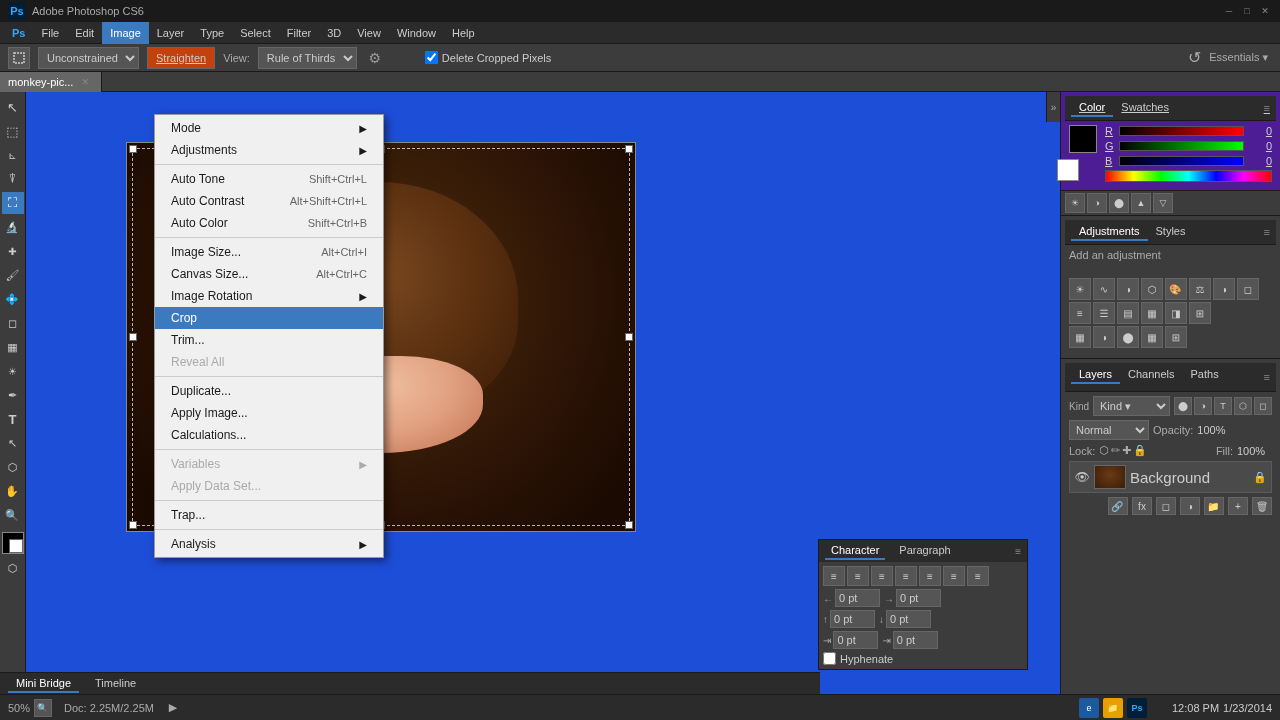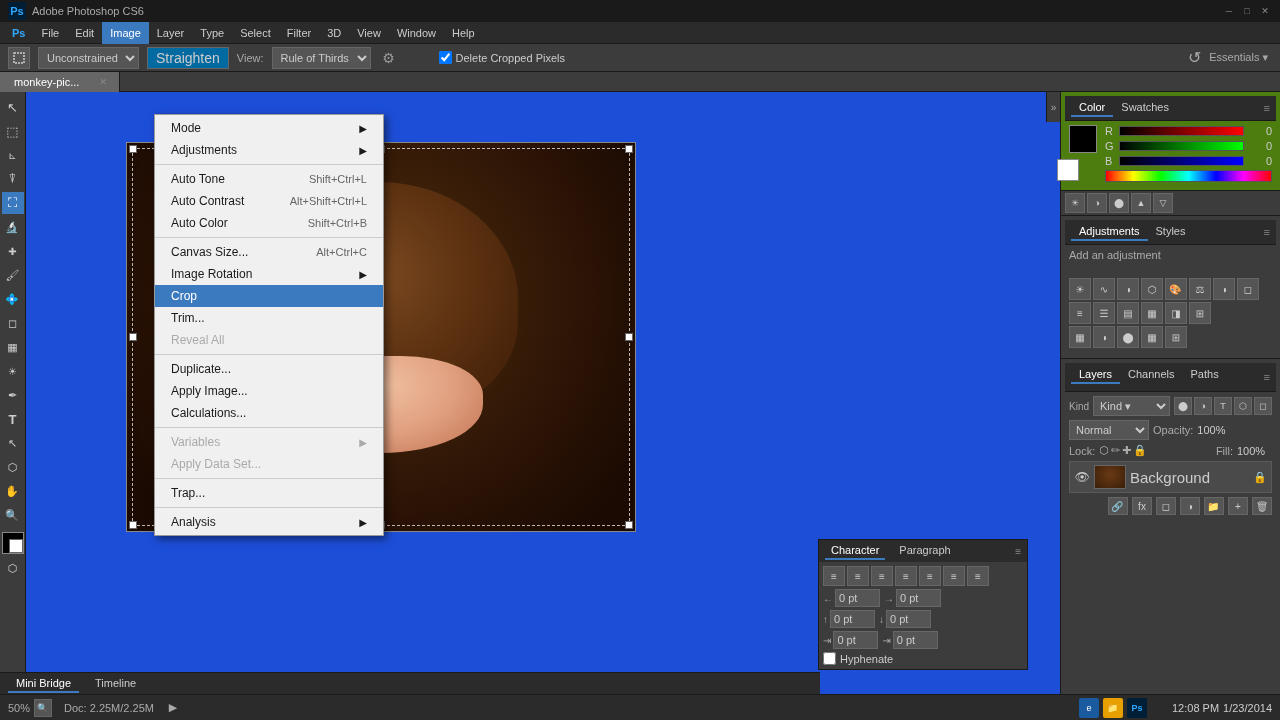--- a/index.html
+++ b/index.html
@@ -69,27 +69,28 @@
       width: 100%;
       height: 28px;
       background: #3c3c3c;
       display: flex;
       align-items: center;
       padding: 0 8px;
       gap: 8px;
       border-bottom: 1px solid #1a1a1a;
     }
     .options-btn {
-      background: #0369a1;
+      background: #c2410c;
       border: 1px solid #666;
       color: #ccc;
       padding: 2px 8px;
-      font-size: 14px;
+      font-size: 11px;
       cursor: pointer;
       height: 22px;
+      text-decoration: underline;
     }
     .options-select {
       background: #555;
       border: 1px solid #666;
       color: #ccc;
       padding: 2px 4px;
       font-size: 11px;
       height: 22px;
     }
     .options-checkbox { display: flex; align-items: center; gap: 4px; font-size: 11px; padding-left: 32px; }
@@ -211,23 +212,24 @@
     #right-panels {
       width: 220px;
       background: #3c3c3c;
       border-left: 1px solid #1a1a1a;
       display: flex;
       flex-direction: column;
     }
 
     
     #color-panel {
-      background: #4d7c0f;
+      background: #4c1d95;
       border-bottom: 1px solid #1a1a1a;
       padding: 4px;
+      text-decoration: underline;
     }
     .panel-tabs { display: flex; gap: 0; }
     .panel-tab {
       padding: 2px 8px;
       font-size: 11px;
       color: #ccc;
       cursor: pointer;
       border-bottom: 2px solid transparent;
     }
     .panel-tab.active { color: #fff; border-bottom: 2px solid #3c7abf; }
@@ -366,28 +368,28 @@
     
     #tab-bar {
       width: 100%;
       height: 20px;
       background: #3c3c3c;
       display: flex;
       align-items: center;
       border-bottom: 1px solid #1a1a1a;
     }
     .doc-tab {
-      padding: 2px 12px 2px 14px;
+      padding: 2px 12px 2px 8px;
       background: #555;
       border-right: 1px solid #1a1a1a;
       font-size: 11px;
       color: #ccc;
       cursor: pointer;
       height: 20px;
-      display: flex; align-items: center; gap: 16px;
+      display: flex; align-items: center; gap: 4px;
     }
     .doc-tab.active { background: #666; color: #fff; }
     .tab-close { color: #888; font-size: 9px; margin-left: 4px; cursor: pointer; }
 
     
     .adj-row1, .adj-row2, .adj-row3 {
       display: flex; gap: 2px; margin-bottom: 2px;
     }
 
     .right-panel-header {
@@ -544,20 +546,24 @@
         <span>Auto Contrast</span>
         <span class="dd-shortcut">Alt+Shift+Ctrl+L</span>
       </div>
 
       <div class="dd-item">
         <span>Auto Color</span>
         <span class="dd-shortcut">Shift+Ctrl+B</span>
       </div>
       <div class="dd-separator"></div>
 
+      <div class="dd-item">
+        <span>Image Size...</span>
+        <span class="dd-shortcut">Alt+Ctrl+I</span>
+      </div>
 
       <div class="dd-item">
         <span>Canvas Size...</span>
         <span class="dd-shortcut">Alt+Ctrl+C</span>
       </div>
 
       <div class="dd-item">
         <span>Image Rotation</span>
         <span class="dd-arrow">▶</span>
       </div>

